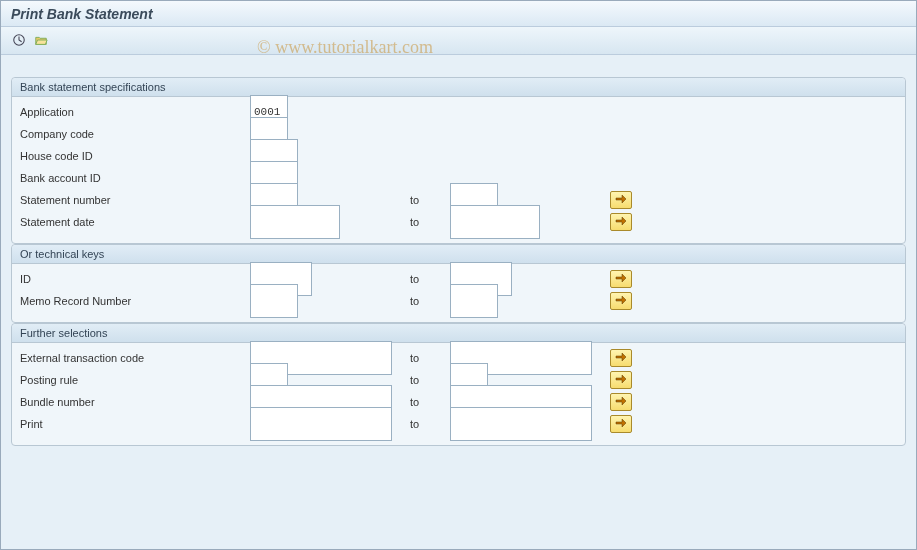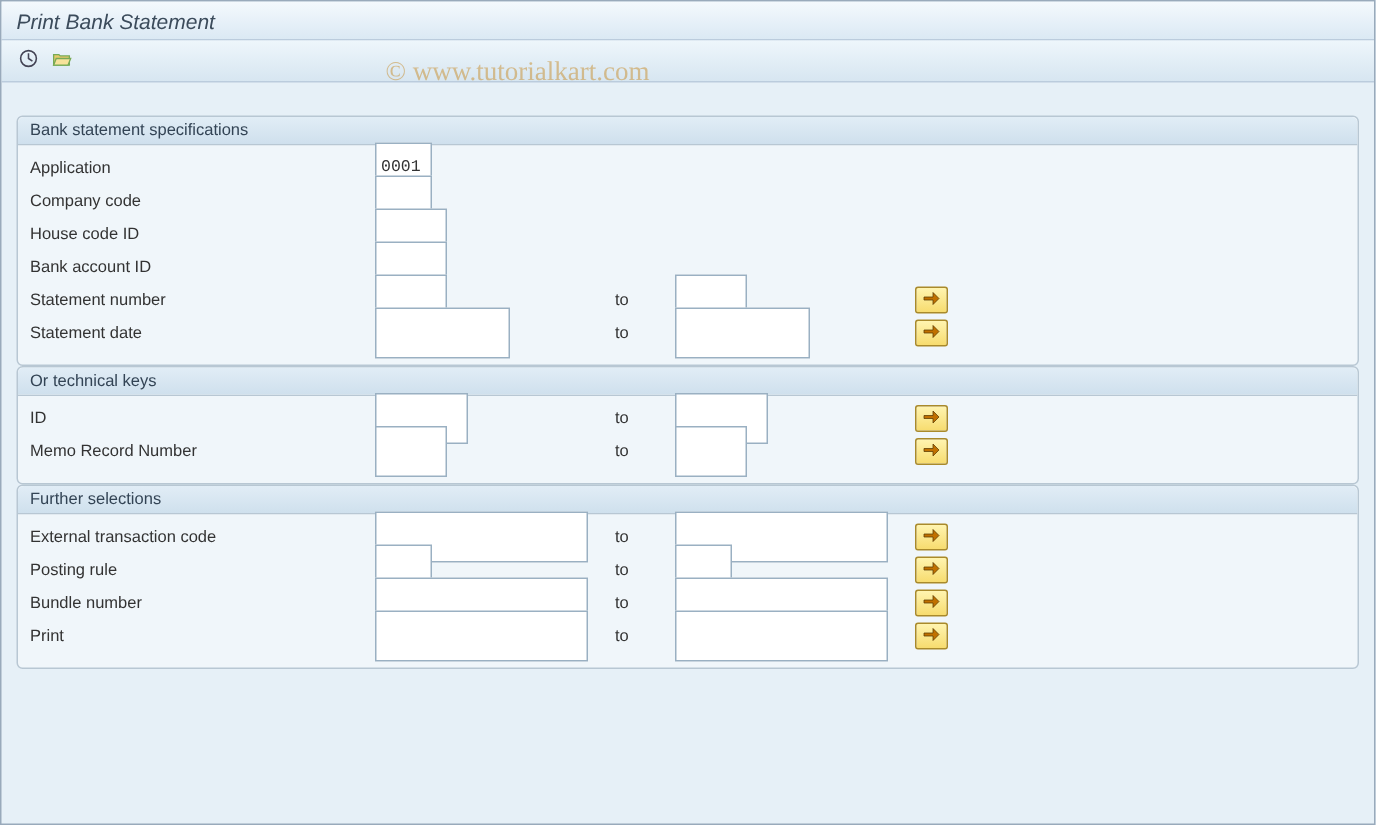--- a/index.html
+++ b/index.html
@@ -18,21 +18,21 @@
   .title-bar {
     background: linear-gradient(to bottom, #f4f9fd, #dbe9f4);
     border-bottom: 1px solid #bcd;
     height: 26px;
     display: flex;
     align-items: center;
     padding: 0 10px;
   }
   .title-bar h1 {
     font-size: 14px;
-    font-weight: normal;
+    font-weight: bold;
     font-style: italic;
     color: #3b4b5b;
   }
 
   
   .toolbar {
     background: linear-gradient(to bottom, #eef6fb, #d7e6f1);
     border-bottom: 1px solid #bcd;
     height: 28px;
     display: flex;

